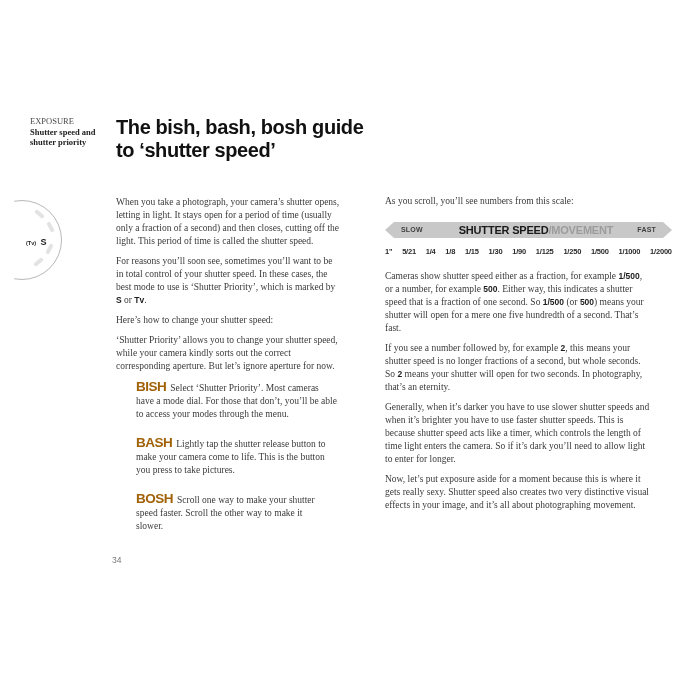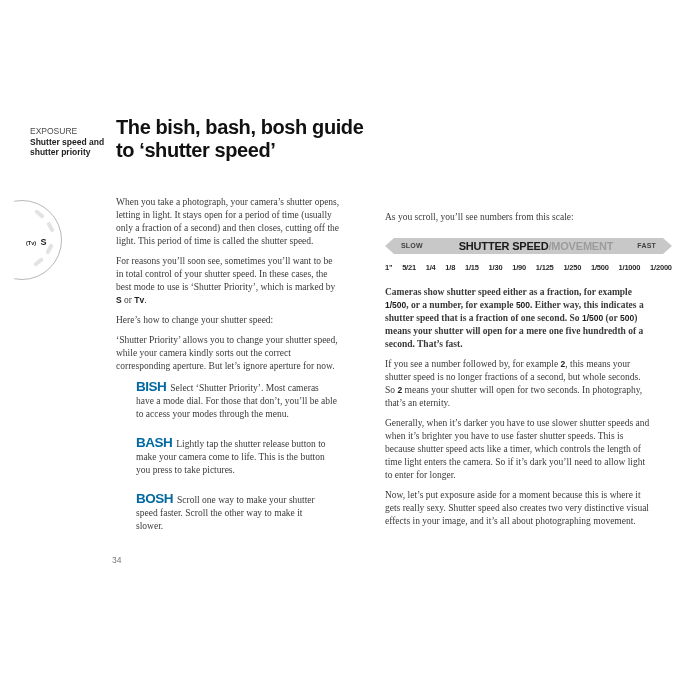--- a/index.html
+++ b/index.html
@@ -1,64 +1,64 @@
 <!DOCTYPE html>
 <html><head>
 <meta charset="utf-8">
 <style>
   html,body{margin:0;padding:0;background:#ffffff;}
   .canvas{position:relative;width:700px;height:700px;background:#ffffff;overflow:hidden;
           font-family:"Liberation Serif","DejaVu Serif",serif;color:#3a3a3a;}
 
   
-  .kicker{position:absolute;left:30px;top:126px;width:95px;
-          font-family:Liberation Sans, sans-serif;font-size:8.5px;line-height:10.5px;color:#4a4a4a;}
+  .kicker{position:absolute;left:30px;top:116px;width:95px;
+          font-family:Liberation Serif, serif;font-size:8.5px;line-height:10.5px;color:#4a4a4a;}
   .kicker .bold{font-weight:bold;color:#222;}
 
   
   .dial-clip{position:absolute;left:14px;top:198px;width:52px;height:84px;overflow:hidden;}
   .dial-circle{position:absolute;left:-32px;top:2px;width:80px;height:80px;border:1px solid #b8b8b8;border-radius:50%;box-sizing:border-box;}
   .dial-label{position:absolute;left:12px;top:33px;font-family:"Liberation Sans","DejaVu Sans",sans-serif;font-weight:bold;color:#1c1c1c;white-space:nowrap;}
   .dial-label .sm{font-size:5.5px;}
   .dial-label .lg{font-size:9px;}
   .dial-mark{position:absolute;width:11px;height:4px;background:#dcdcdc;border-radius:2px;opacity:.8;}
 
   
   .title{position:absolute;left:116px;top:116px;width:270px;margin:0;
          font-family:"Liberation Sans","DejaVu Sans",sans-serif;font-weight:bold;
          font-size:20px;line-height:22.5px;letter-spacing:-0.4px;color:#111;}
 
   
   .col p{margin:0 0 7px 0;font-size:9.5px;line-height:13px;}
   .col p b, .step b.inline{font-family:"Liberation Sans","DejaVu Sans",sans-serif;font-size:8.5px;color:#1c1c1c;}
   .left-col{position:absolute;left:116px;top:196px;width:225px;}
-  .right-col{position:absolute;left:385px;top:195px;width:288px;margin-top:16px;}
+  .right-col{position:absolute;left:385px;top:195px;width:288px;}
   .right-col p{width:266px;}
 
   
   .steps{margin-top:7px;}
   .step{margin:0 0 15px 20px;width:202px;font-size:9.5px;line-height:13px;}
   .step-label{font-family:"Liberation Sans","DejaVu Sans",sans-serif;font-weight:bold;
-              font-size:13.5px;letter-spacing:-0.5px;color:#0369a1;margin-right:4px;}
+              font-size:13.5px;letter-spacing:-0.5px;color:#a16207;margin-right:4px;}
 
   
   .scale-bar{position:relative;width:287px;height:16px;margin:14px 0 0 0;background:#c8c8c8;
              clip-path:polygon(0 50%, 9px 0, calc(100% - 9px) 0, 100% 50%, calc(100% - 9px) 100%, 9px 100%);
              font-family:"Liberation Sans","DejaVu Sans",sans-serif;}
   .scale-end{position:absolute;top:4px;font-size:7px;font-weight:bold;color:#3f3f3f;letter-spacing:.2px;}
   .scale-end.slow{left:16px;}
   .scale-end.fast{right:16px;}
   .scale-center{position:absolute;left:15px;right:0;top:1.5px;text-align:center;font-size:11px;letter-spacing:-0.2px;}
   .scale-center .hard{font-weight:bold;color:#1a1a1a;}
   .scale-center .soft{font-weight:bold;color:#9c9c9c;}
 
   .ticks{display:flex;justify-content:space-between;width:287px;margin-top:9px;
          font-family:"Liberation Sans","DejaVu Sans",sans-serif;font-size:7.5px;font-weight:bold;
          color:#2b2b2b;letter-spacing:-0.2px;}
-  .ticks + p{margin-top:14px;font-weight:bold;}
+  .ticks + p{margin-top:14px;}
 
   .page-num{position:absolute;left:112px;top:555px;font-family:"Liberation Sans","DejaVu Sans",sans-serif;
             font-size:8.5px;color:#777;text-align:right;}
 </style>
 </head>
 <body>
 
 <div class="canvas">
 
   <div class="kicker">

